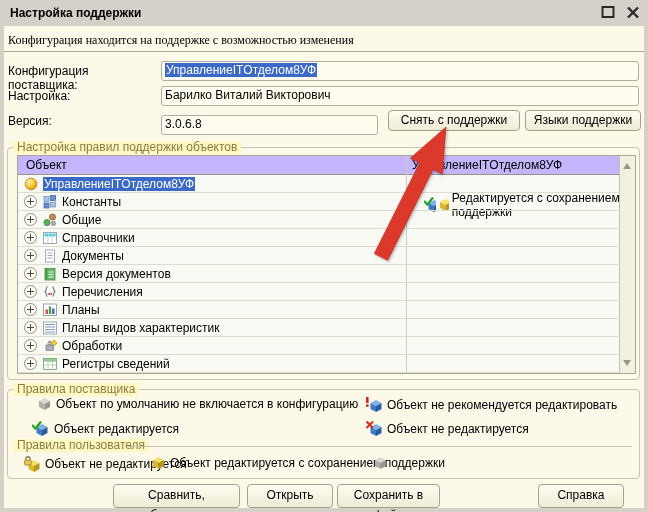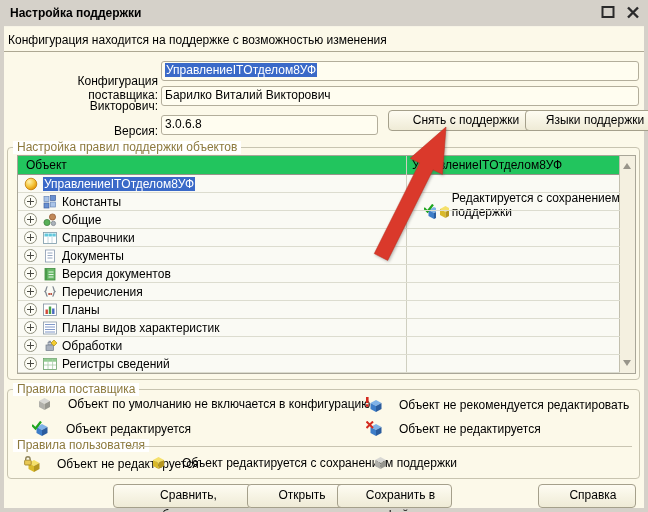--- a/index.html
+++ b/index.html
@@ -5,51 +5,51 @@
   html,body{margin:0;padding:0;background:#8a8a8a;}
   .window{position:relative;width:648px;height:512px;background:#d5d1c9;
     font-family:"Liberation Sans",sans-serif;font-size:12px;color:#000;overflow:hidden;
     box-shadow:0 0 0 1px #848284;}
   .titlebar{position:absolute;left:0;top:0;width:648px;height:14px;background:#d5d1c9;}
   .title{position:absolute;left:10px;top:6px;font-weight:bold;}
   .wbtn{position:absolute;top:5px;cursor:default;}
   .client{position:absolute;left:4px;top:26px;width:640px;height:481px;background:#fcf9e9;
     border-top:1px solid #f7f4e6;}
   .abs{position:absolute;}
-  .info{left:8px;top:33px;}
+  .info{left:8px;top:33px;font-family:Liberation Serif, serif;}
   .sep{left:4px;top:51px;width:640px;height:1px;background:#ada893;}
-  .flabel{left:8px;width:150px;text-align:right;margin-top:10px;}
+  .flabel{left:8px;width:150px;}
   .field{height:16px;background:#fffdf0;border:1px solid #b3ae9b;border-radius:3px;
     padding:1px 3px;line-height:15px;white-space:nowrap;overflow:hidden;}
   .sel{background:#3a69c8;color:#fff;padding:0 1px;}
   .btn{height:19px;background:linear-gradient(#fefcf2,#efebd6);border:1px solid #a5a08b;
-    border-radius:4px;text-align:center;line-height:18px;cursor:default;padding-left:12px;}
+    border-radius:4px;text-align:center;line-height:18px;cursor:default;}
   .group{border:1px solid #c8c4b0;border-radius:4px;}
-  .glabel{color:#8d7a3e;background:#ffffff;padding:0 4px;line-height:13px;}
+  .glabel{color:#8d7a3e;background:#fef9c3;padding:0 4px;line-height:13px;}
   .table{left:17px;top:155px;width:617px;height:217px;border:1px solid #a9a698;background:#fafaf4;overflow:hidden;}
-  .thead{position:absolute;left:0;top:0;width:602px;height:19px;background:#22c55e;
+  .thead{position:absolute;left:0;top:0;width:602px;height:19px;background:#c4b5fd;
     border-bottom:1px solid #96948a;display:flex;align-items:center;box-sizing:border-box;}
   .thc1{width:388px;padding-left:8px;box-sizing:border-box;}
   .thc2{flex:1;padding-left:6px;}
   .vline{position:absolute;left:388px;top:0;bottom:0;width:1px;background:#cfcfc0;z-index:1;}
   .scroll{position:absolute;right:0;top:0;bottom:0;width:15px;background:#f4f0e0;border-left:1px solid #c2bfae;}
   .tri-up{position:absolute;left:3px;top:7px;width:0;height:0;border-left:4px solid transparent;
     border-right:4px solid transparent;border-bottom:6px solid #98958a;}
   .tri-dn{position:absolute;left:3px;bottom:7px;width:0;height:0;border-left:4px solid transparent;
     border-right:4px solid transparent;border-top:6px solid #98958a;}
   .tbody{position:absolute;left:0;top:19px;width:602px;}
   .trow{height:18px;border-bottom:1px solid #dcdccf;box-sizing:border-box;display:flex;align-items:center;position:relative;z-index:2;}
   .c1{width:388px;display:flex;align-items:center;box-sizing:border-box;padding-left:6px;}
-  .c2{flex:1;display:flex;align-items:flex-end;padding-left:18px;gap:3px;margin-top:42px;}
+  .c2{flex:1;display:flex;align-items:center;padding-left:18px;gap:3px;margin-top:42px;}
   .expand{width:11px;height:11px;border:1px solid #90907e;border-radius:50%;background:#fdfdf6;
     position:relative;margin-right:6px;flex:none;}
   .expand::before{content:"";position:absolute;left:2px;top:4.5px;width:7px;height:1.4px;background:#4a4a44;}
   .expand::after{content:"";position:absolute;left:4.8px;top:2px;width:1.4px;height:7px;background:#4a4a44;}
   .ticon{margin-right:5px;flex:none;}
-  .litem{position:absolute;display:flex;align-items:center;gap:17px;white-space:nowrap;}
+  .litem{position:absolute;display:flex;align-items:center;gap:5px;white-space:nowrap;}
   .dline{position:absolute;height:1px;background:#c9c5b2;}
   .fbtn{top:484px;height:22px;line-height:20px;}
   .default{box-shadow:0 0 0 1px #a39c7c inset, 0 0 0 1px #9a9478;}
   .arrowsvg{position:absolute;left:0;top:0;z-index:50;pointer-events:none;}
   svg{display:block;}
 </style>
 </head>
 <body>
 
 <svg width="0" height="0" style="position:absolute">
@@ -106,21 +106,21 @@
   <div class="client"></div>
 
   <div class="abs info">Конфигурация находится на поддержке с возможностью изменения</div>
   <div class="abs sep"></div>
 
   <div class="abs flabel" style="top:64px">Конфигурация поставщика:</div>
   <div class="abs field" style="left:161px;top:61px;width:470px">
     <span class="sel">УправлениеITОтделом8УФ</span>
   </div>
 
-  <div class="abs flabel" style="top:89px">Викторович:</div>
+  <div class="abs flabel" style="top:89px">Настройка:</div>
   <div class="abs field" style="left:161px;top:86px;width:470px">
     <span>Барилко Виталий Викторович</span>
   </div>
 
   <div class="abs flabel" style="top:114px">Версия:</div>
   <div class="abs field" style="left:161px;top:115px;width:209px">
     <span>3.0.6.8</span>
   </div>
   <div class="abs btn" style="left:388px;top:110px;width:130px">Снять с поддержки</div>
   <div class="abs btn" style="left:525px;top:110px;width:114px">Языки поддержки</div>

